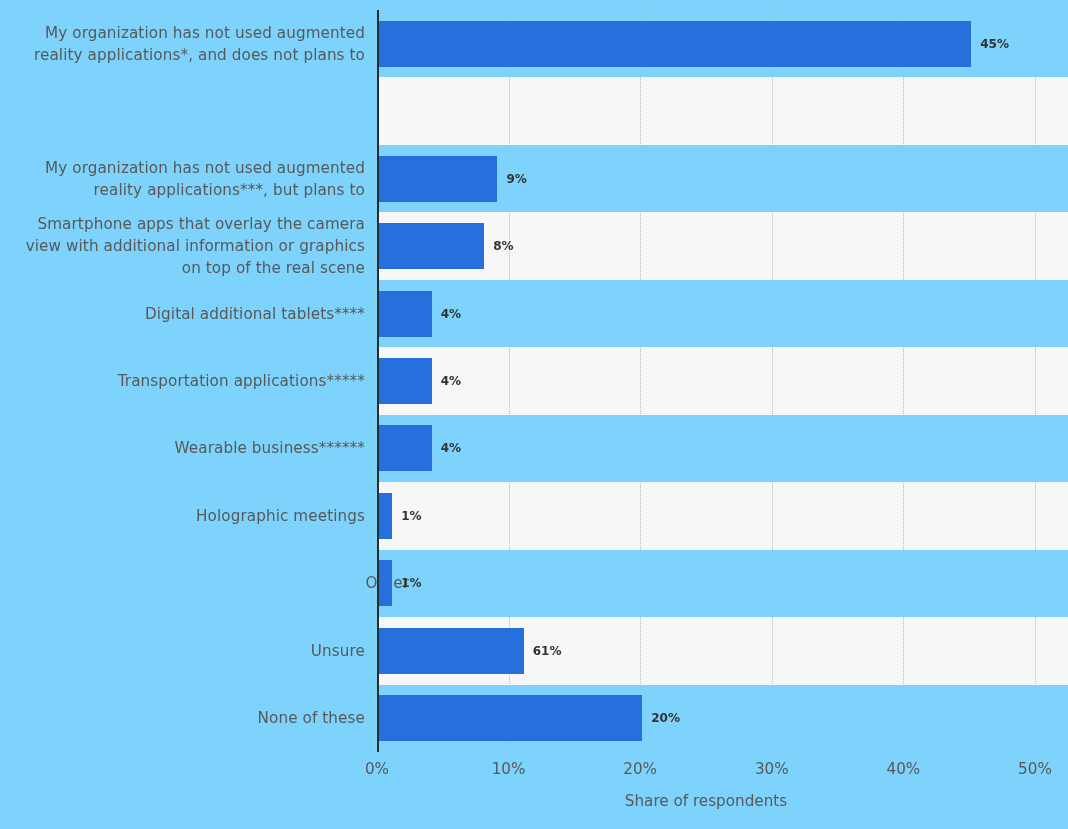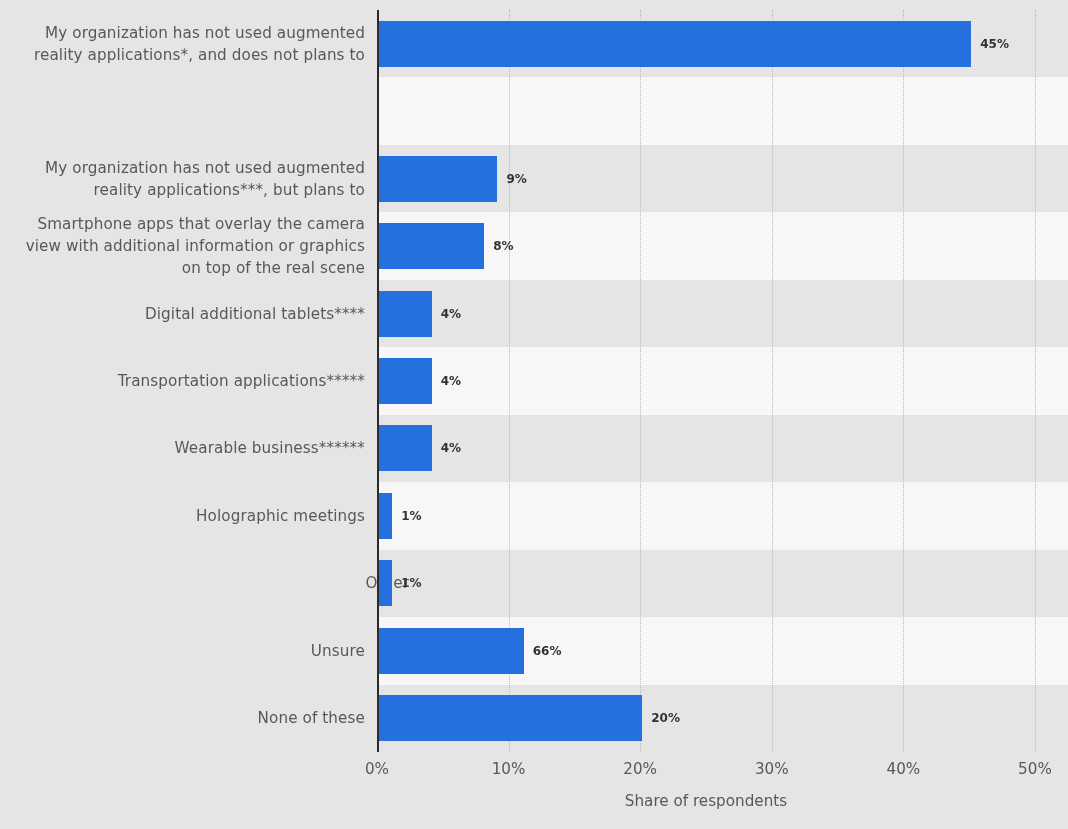--- a/index.html
+++ b/index.html
@@ -11,21 +11,21 @@
     width: 1068px;
     height: 829px;
     font-family: "DejaVu Sans", sans-serif;
     overflow: hidden;
   }
 
   #chart-root {
     position: relative;
     width: 1068px;
     height: 829px;
-    background: #e5e5e5;
+    background: #7dd3fc;
   }
 
   
   
   .plot-area {
     position: absolute;
     left: 377px;
     top: 10px;
     width: 658px;   
     height: 742px;
@@ -216,21 +216,21 @@
         <div class="cat-label">Other</div>
         <div class="bar-wrap">
           <div class="bar" style="width: 13.16px; background: rgb(37, 112, 220);"></div>
           <div class="bar-value">1%</div>
         </div>
       </div>
       <div class="row" style="top: 607.091px; height: 67.4545px;">
         <div class="cat-label">Unsure</div>
         <div class="bar-wrap">
           <div class="bar" style="width: 144.76px; background: rgb(37, 112, 220);"></div>
-          <div class="bar-value">66%</div>
+          <div class="bar-value">61%</div>
         </div>
       </div>
       <div class="row" style="top: 674.545px; height: 67.4545px;">
         <div class="cat-label">None of these</div>
         <div class="bar-wrap">
           <div class="bar" style="width: 263.2px; background: rgb(37, 112, 220);"></div>
           <div class="bar-value">20%</div>
         </div>
       </div>
     </div>

